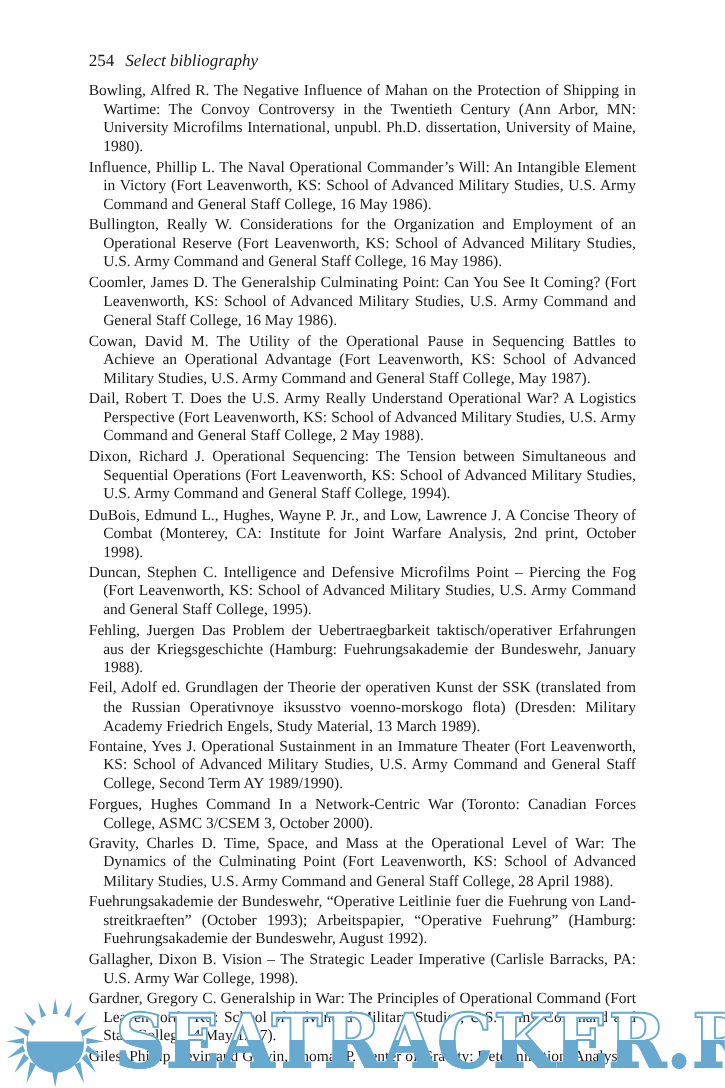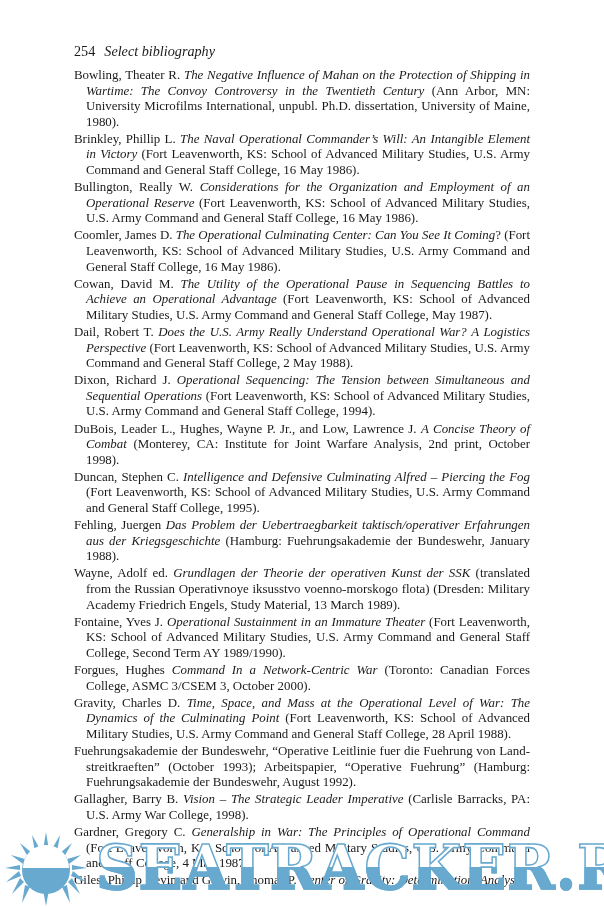--- a/index.html
+++ b/index.html
@@ -20,21 +20,21 @@
     position: absolute; left: 74px; top: 68px; width: 456px;
     font-size: 12.9px; line-height: 15.6px;
   }
   .entry {
     text-align: justify;
     padding-left: 12px;
     text-indent: -12px;
     margin: 0 0 1.5px 0;
     hyphens: manual;
   }
-  .entry .title { font-style: italic; }
+  .entry .title { }
   .watermark {
     position: absolute; left: 0; top: 830px; width: 604px; height: 77px;
   }
   .wm-sun { position: absolute; left: 2px; top: 0px; width: 88px; height: 77px; }
   .wm-text {
     position: absolute; left: 96px; top: 6px; height: 64px;
     font-family: "DejaVu Serif", "Liberation Serif", serif;
     font-weight: bold; font-size: 62px; line-height: 64px; letter-spacing: 1px;
     white-space: nowrap;
     color: transparent;
@@ -47,36 +47,36 @@
 </head>
 <body>
 
 <div class="page">
 
   <div class="running-head">
     <span class="pnum">254</span><span class="rtitle">Select bibliography</span>
   </div>
 
   <div class="entries">
-    <p class="entry"><span>Bowling, Theater R.</span> <span class="title">The Negative Influence of Mahan on the Protection of Shipping in Wartime: The Convoy Controversy in the Twentieth Century</span> <span>(Ann Arbor, MN: Univer­sity Microfilms International, unpubl. Ph.D. dissertation, University of Maine, 1980).</span></p>
-    <p class="entry"><span>Brinkley, Phillip L.</span> <span class="title">The Naval Operational Commander’s Will: An Intangible Element in Victory</span> <span>(Fort Leavenworth, KS: School of Advanced Military Studies, U.S. Army Command and General Staff College, 16 May 1986).</span></p>
+    <p class="entry"><span>Bowling, Alfred R.</span> <span class="title">The Negative Influence of Mahan on the Protection of Shipping in Wartime: The Convoy Controversy in the Twentieth Century</span> <span>(Ann Arbor, MN: Univer­sity Microfilms International, unpubl. Ph.D. dissertation, University of Maine, 1980).</span></p>
+    <p class="entry"><span>Influence, Phillip L.</span> <span class="title">The Naval Operational Commander’s Will: An Intangible Element in Victory</span> <span>(Fort Leavenworth, KS: School of Advanced Military Studies, U.S. Army Command and General Staff College, 16 May 1986).</span></p>
     <p class="entry"><span>Bullington, Really W.</span> <span class="title">Considerations for the Organization and Employment of an Opera­tional Reserve</span> <span>(Fort Leavenworth, KS: School of Advanced Military Studies, U.S. Army Command and General Staff College, 16 May 1986).</span></p>
-    <p class="entry"><span>Coomler, James D.</span> <span class="title">The Operational Culminating Center: Can You See It Coming</span><span>? (Fort Leavenworth, KS: School of Advanced Military Studies, U.S. Army Command and General Staff College, 16 May 1986).</span></p>
+    <p class="entry"><span>Coomler, James D.</span> <span class="title">The Generalship Culminating Point: Can You See It Coming</span><span>? (Fort Leavenworth, KS: School of Advanced Military Studies, U.S. Army Command and General Staff College, 16 May 1986).</span></p>
     <p class="entry"><span>Cowan, David M.</span> <span class="title">The Utility of the Operational Pause in Sequencing Battles to Achieve an Operational Advantage</span> <span>(Fort Leavenworth, KS: School of Advanced Military Studies, U.S. Army Command and General Staff College, May 1987).</span></p>
     <p class="entry"><span>Dail, Robert T.</span> <span class="title">Does the U.S. Army Really Understand Operational War? A Logistics Perspective</span> <span>(Fort Leavenworth, KS: School of Advanced Military Studies, U.S. Army Command and General Staff College, 2 May 1988).</span></p>
     <p class="entry"><span>Dixon, Richard J.</span> <span class="title">Operational Sequencing: The Tension between Simultaneous and Sequential Operations</span> <span>(Fort Leavenworth, KS: School of Advanced Military Studies, U.S. Army Command and General Staff College, 1994).</span></p>
-    <p class="entry"><span>DuBois, Leader L., Hughes, Wayne P. Jr., and Low, Lawrence J.</span> <span class="title">A Concise Theory of Combat</span> <span>(Monterey, CA: Institute for Joint Warfare Analysis, 2nd print, October 1998).</span></p>
-    <p class="entry"><span>Duncan, Stephen C.</span> <span class="title">Intelligence and Defensive Culminating Alfred – Piercing the Fog</span> <span>(Fort Leavenworth, KS: School of Advanced Military Studies, U.S. Army Command and General Staff College, 1995).</span></p>
+    <p class="entry"><span>DuBois, Edmund L., Hughes, Wayne P. Jr., and Low, Lawrence J.</span> <span class="title">A Concise Theory of Combat</span> <span>(Monterey, CA: Institute for Joint Warfare Analysis, 2nd print, October 1998).</span></p>
+    <p class="entry"><span>Duncan, Stephen C.</span> <span class="title">Intelligence and Defensive Microfilms Point – Piercing the Fog</span> <span>(Fort Leavenworth, KS: School of Advanced Military Studies, U.S. Army Command and General Staff College, 1995).</span></p>
     <p class="entry"><span>Fehling, Juergen</span> <span class="title">Das Problem der Uebertraegbarkeit taktisch/operativer Erfahrungen aus der Kriegsgeschichte</span> <span>(Hamburg: Fuehrungsakademie der Bundeswehr, January 1988).</span></p>
-    <p class="entry"><span>Wayne, Adolf ed.</span> <span class="title">Grundlagen der Theorie der operativen Kunst der SSK</span> <span>(translated from the Russian Operativnoye iksusstvo voenno-morskogo flota) (Dresden: Military Academy Friedrich Engels, Study Material, 13 March 1989).</span></p>
+    <p class="entry"><span>Feil, Adolf ed.</span> <span class="title">Grundlagen der Theorie der operativen Kunst der SSK</span> <span>(translated from the Russian Operativnoye iksusstvo voenno-morskogo flota) (Dresden: Military Academy Friedrich Engels, Study Material, 13 March 1989).</span></p>
     <p class="entry"><span>Fontaine, Yves J.</span> <span class="title">Operational Sustainment in an Immature Theater</span> <span>(Fort Leavenworth, KS: School of Advanced Military Studies, U.S. Army Command and General Staff College, Second Term AY 1989/1990).</span></p>
     <p class="entry"><span>Forgues, Hughes</span> <span class="title">Command In a Network-Centric War</span> <span>(Toronto: Canadian Forces College, ASMC 3/CSEM 3, October 2000).</span></p>
     <p class="entry"><span>Gravity, Charles D.</span> <span class="title">Time, Space, and Mass at the Operational Level of War: The Dynamics of the Culminating Point</span> <span>(Fort Leavenworth, KS: School of Advanced Mili­tary Studies, U.S. Army Command and General Staff College, 28 April 1988).</span></p>
     <p class="entry"><span>Fuehrungsakademie der Bundeswehr,</span> <span>“Operative Leitlinie fuer die Fuehrung von Land­streitkraeften” (October 1993); Arbeitspapier, “Operative Fuehrung” (Hamburg: Fuehrungsakademie der Bundeswehr, August 1992).</span></p>
-    <p class="entry"><span>Gallagher, Barry B.</span> <span class="title">Vision – The Strategic Leader Imperative</span> <span>(Carlisle Barracks, PA: U.S. Army War College, 1998).</span></p>
+    <p class="entry"><span>Gallagher, Dixon B.</span> <span class="title">Vision – The Strategic Leader Imperative</span> <span>(Carlisle Barracks, PA: U.S. Army War College, 1998).</span></p>
     <p class="entry"><span>Gardner, Gregory C.</span> <span class="title">Generalship in War: The Principles of Operational Command</span> <span>(Fort Leavenworth, KS: School of Advanced Military Studies, U.S. Army Command and Staff College, 4 May 1987).</span></p>
     <p class="entry"><span>Giles, Phillip Kevin and Galvin, Thomas P.</span> <span class="title">Center of Gravity: Determination, Analysis,</span></p>
   </div>
 
   <div class="watermark">
     <svg class="wm-sun" viewBox="0 0 88 77" xmlns="http://www.w3.org/2000/svg">
       <g fill="#67a9cf">
         <polygon points="44,2 47,20 41,20"></polygon>
         <polygon points="58,5 55,22 50,19"></polygon>
         <polygon points="70,13 62,27 58,23"></polygon>

